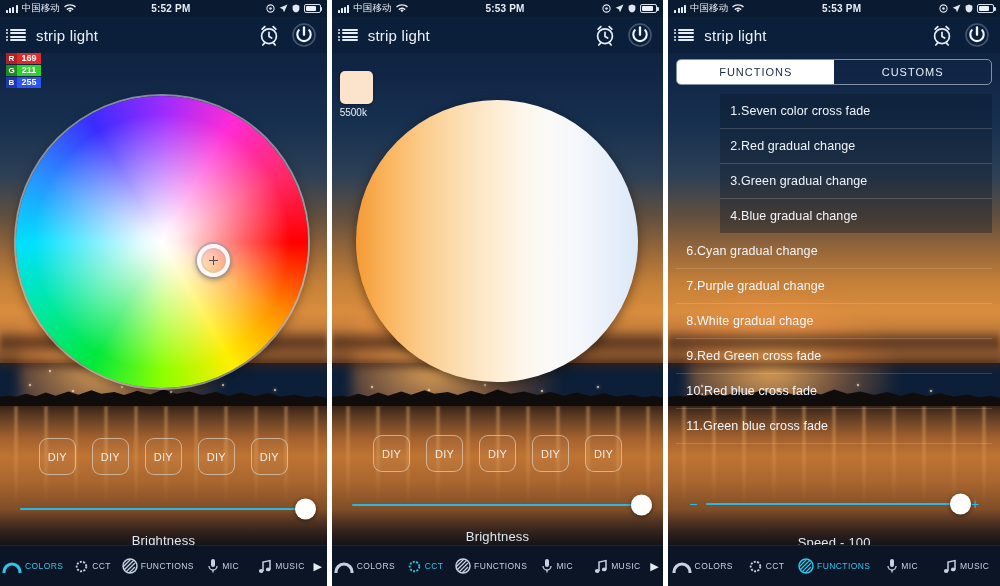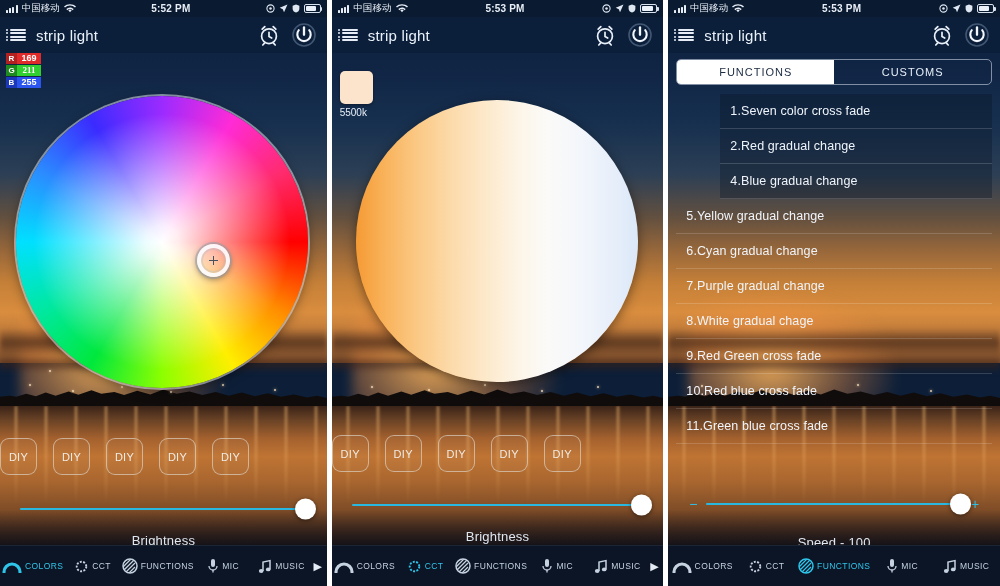--- a/index.html
+++ b/index.html
@@ -103,21 +103,21 @@
   .hamburger i::before { content:""; position:absolute; left:-4px; top:0; width:2px; height:2px; background:#e6edf6; border-radius:50%; }
   .app-title { flex:1; color:#eaf1fa; font-size:15px; letter-spacing:.2px; }
   .ic-alarm, .ic-power { cursor:pointer; }
 
   
   .rgbbox { position:absolute; left:6px; top:53px; z-index:5; font-size:9px; font-weight:bold; line-height:1; }
   .rgbbox div { display:flex; align-items:stretch; height:11px; margin-bottom:1px; }
   .rgbbox b { display:flex; align-items:center; justify-content:center; width:11px; color:#fff; font-size:8px; }
   .rgbbox s { display:flex; align-items:center; justify-content:center; min-width:24px; padding:0 2px; color:#fff; text-decoration:none; font-size:9px; }
   .rr b{background:#b32020;} .rr s{background:#e02b2b;}
-  .gg b{background:#1f8a1f;} .gg s{background:#2fd02f;font-family:Liberation Serif, serif;}
+  .gg b{background:#1f8a1f;} .gg s{background:#2fd02f;}
   .bb b{background:#1b38b8;} .bb s{background:#2b55ee;}
 
   
   .swatchwrap { position:absolute; left:8px; top:71px; z-index:5; }
   .swatch { width:33px; height:33px; border-radius:5px; background:#fbe4cb; box-shadow:0 1px 3px rgba(0,0,0,.4); }
   .swatch-label { margin-top:3px; color:#e7eef7; font-size:10px; }
 
   
   .wheelwrap { position:absolute; z-index:4; }
   .wheel-colors {
@@ -145,21 +145,21 @@
     display:flex; align-items:center; justify-content:center; cursor:pointer;
   }
   .handle::before, .handle::after { content:""; position:absolute; background:#46505e; }
   .handle::before { width:9px; height:1.6px; }
   .handle::after  { width:1.6px; height:9px; }
   .handle.hc { left:197px; top:244px; }
 
   
   .diyrow {
     position:absolute; z-index:5; left:0; right:0; display:flex;
-    gap:16px;
+    justify-content:center; gap:16px;
   }
   .diy {
     width:37px; height:37px; border-radius:9px;
     border:1.2px solid rgba(225,220,210,.62);
     color:#f0ece6; font-size:11px; letter-spacing:.3px;
     display:flex; align-items:center; justify-content:center;
     background:rgba(255,255,255,.03); cursor:pointer;
   }
 
   
@@ -586,22 +586,22 @@
     </div>
 
     <div class="segwrap">
       <div class="seg sel">FUNCTIONS</div>
       <div class="seg">CUSTOMS</div>
     </div>
 
     <div class="fnlist">
       <div class="fnitem dim">1.Seven color cross fade</div>
       <div class="fnitem dim">2.Red gradual change</div>
+      <div class="fnitem dim">3.Green gradual change</div>
       <div class="fnitem dim">4.Blue gradual change</div>
-      <div class="fnitem">5.Yellow gradual change</div>
       <div class="fnitem">6.Cyan gradual change</div>
       <div class="fnitem">7.Purple gradual change</div>
       <div class="fnitem">8.White gradual chage</div>
       <div class="fnitem">9.Red Green cross fade</div>
       <div class="fnitem">10.Red blue cross fade</div>
       <div class="fnitem">11.Green blue cross fade</div>
     </div>
 
     <div class="sliderwrap" style="top:496px">
       <div class="slider-row">

